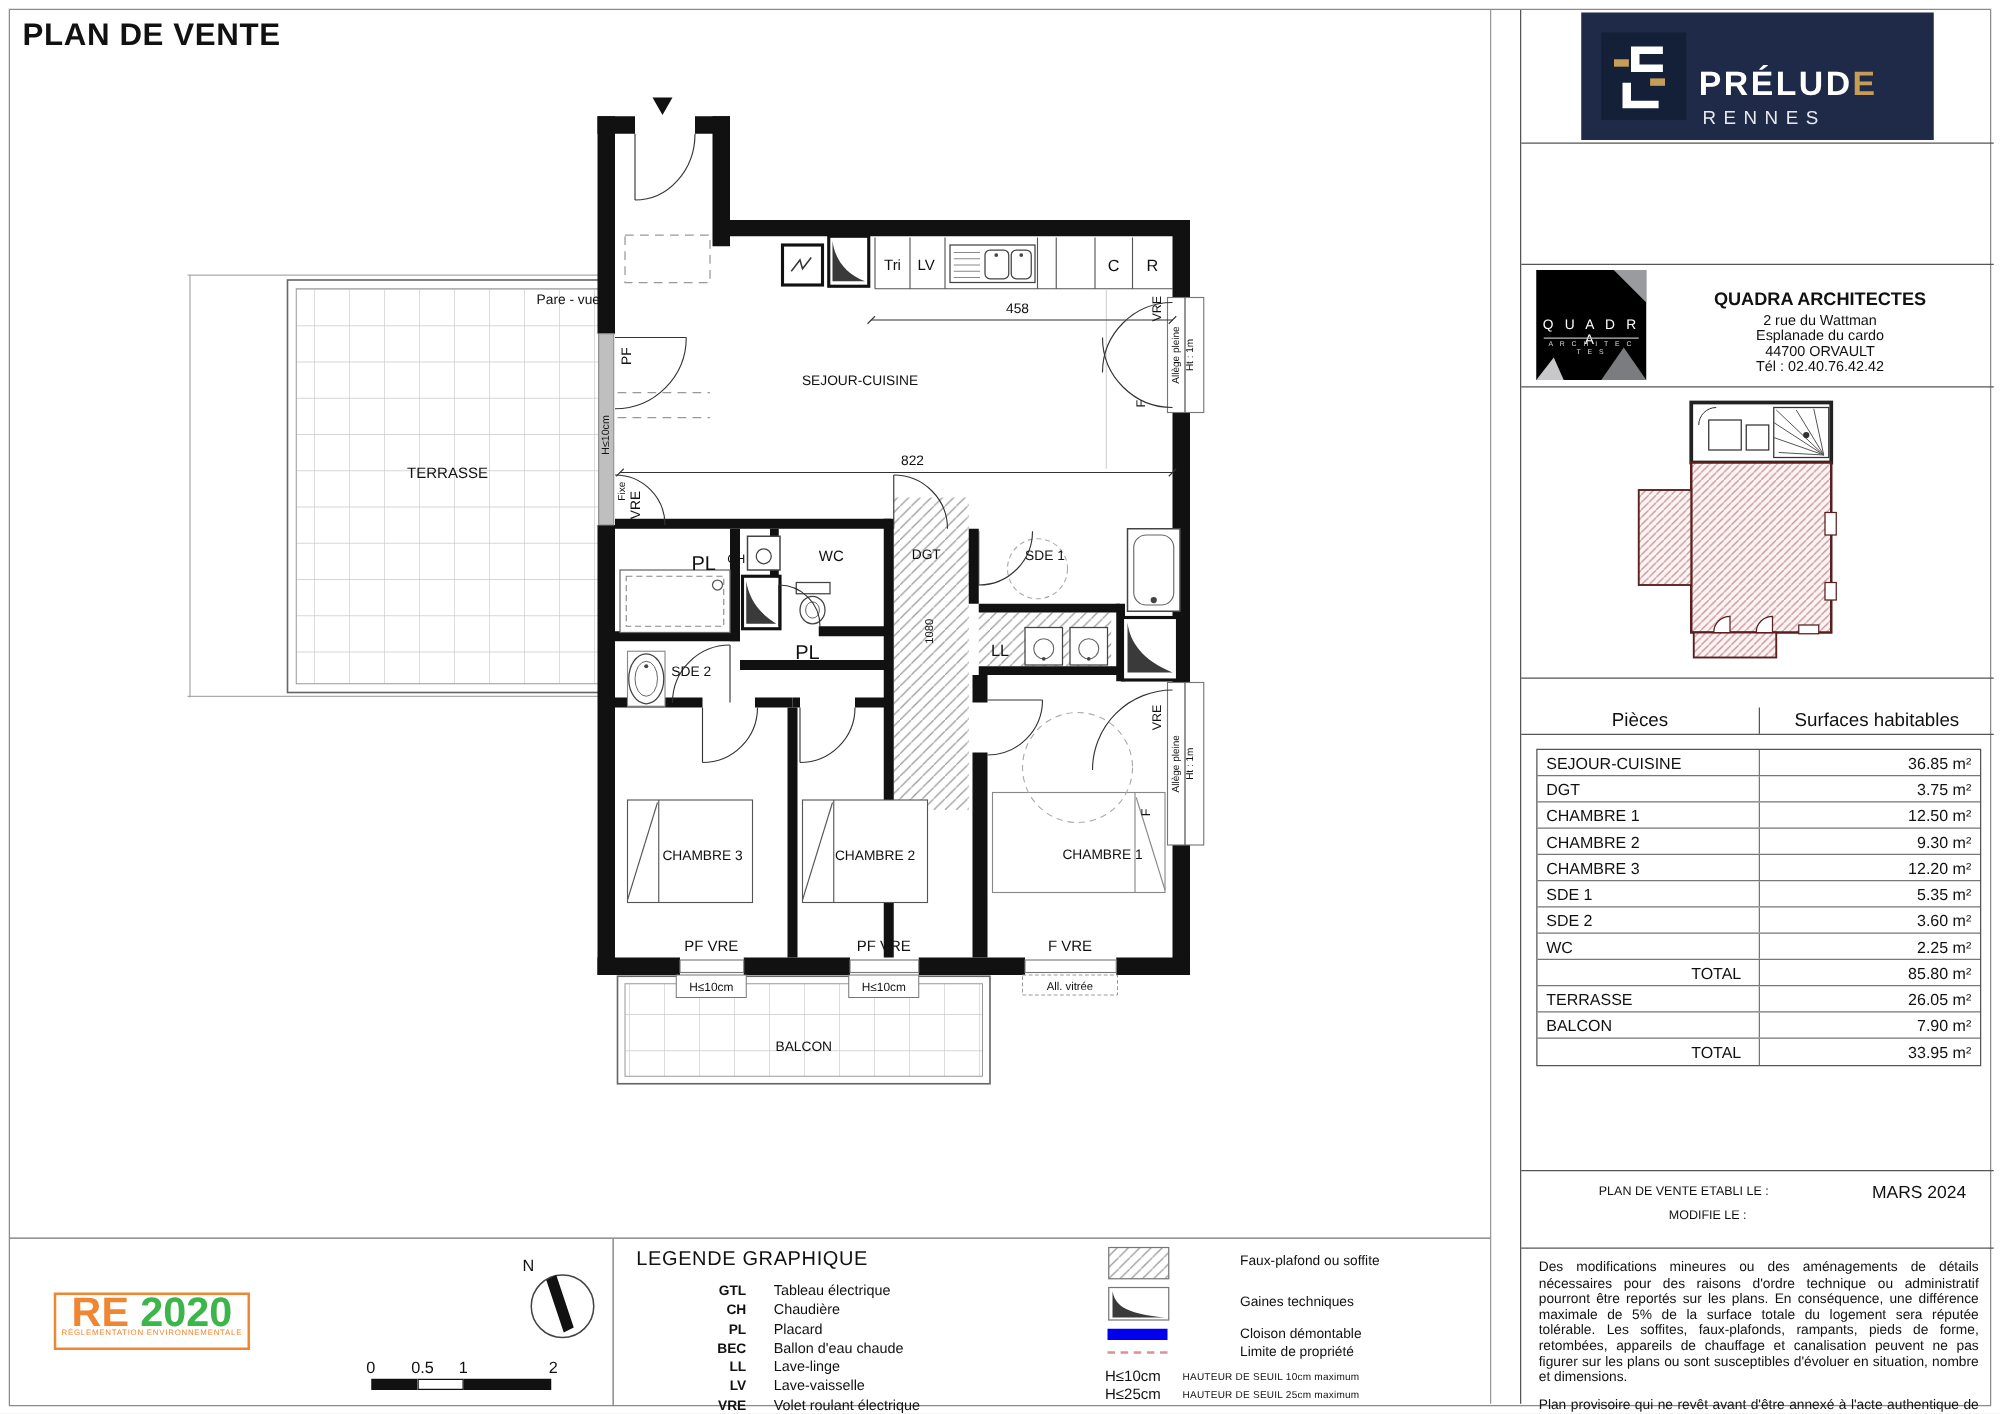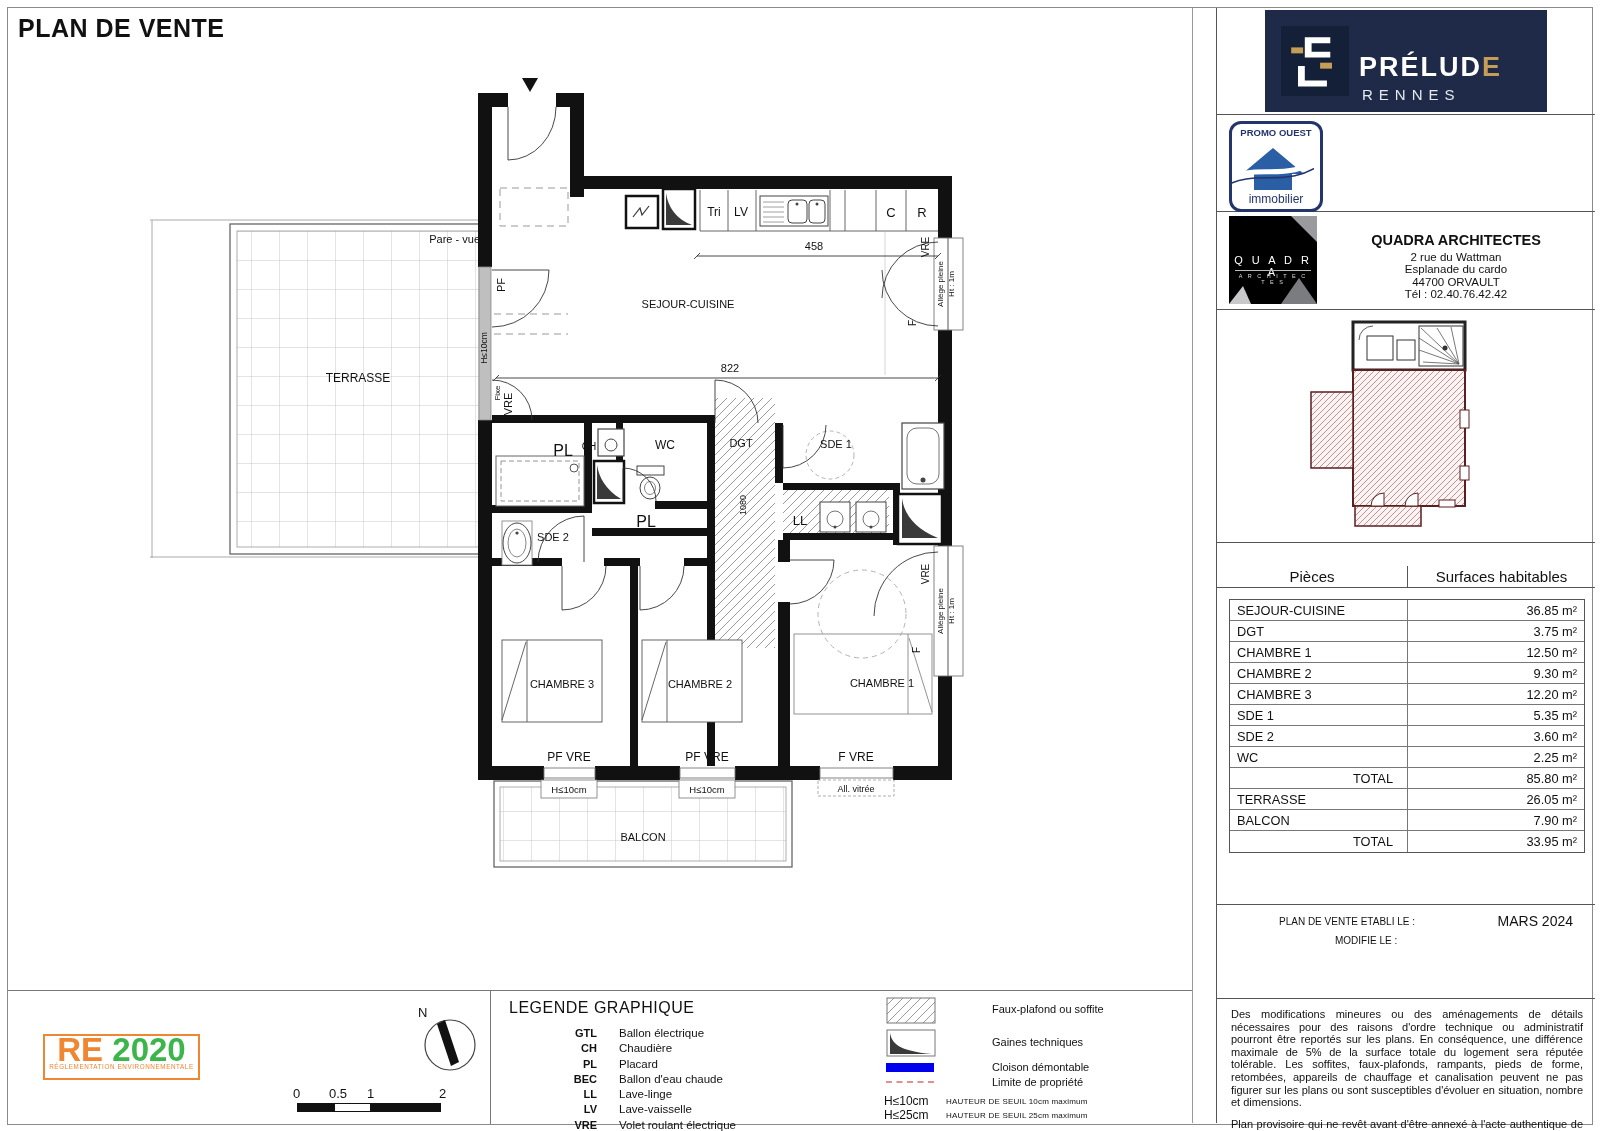--- a/index.html
+++ b/index.html
@@ -38,21 +38,21 @@
   .uc1{width:126px;}.uc2{width:130px;}.uc3{flex:1;border-right:none;}
   .s-phead{top:558px;height:21px;border-bottom:1px solid #555;display:flex;}
   .ph-cell{display:flex;align-items:center;justify-content:center;font-size:15px;height:100%;box-sizing:border-box;}
   .ph1{width:191px;border-right:1px solid #555;}.ph2{flex:1;}
   .s-table{top:591px;left:12px;width:354px;border:1.2px solid #555;}
   .tr{display:flex;height:21px;border-bottom:1px solid #777;box-sizing:border-box;}
   .tr:last-child{border-bottom:none;}
   .td-l{width:178px;border-right:1px solid #777;font-size:12.8px;display:flex;align-items:center;padding-left:7px;box-sizing:border-box;}
   .td-v{flex:1;font-size:12.8px;display:flex;align-items:center;justify-content:flex-end;padding-right:7px;}
   .row-total .td-l{justify-content:flex-end;padding-right:14px;}
-  .s-dates{top:896px;height:44px;border-top:1.5px solid #555;}
+  .s-dates{top:928px;height:44px;border-top:1.5px solid #555;}
   .est-label{position:absolute;left:62px;top:11px;font-size:10px;}
   .est-value{position:absolute;right:22px;top:8px;font-size:14px;}
   .mod-label{position:absolute;left:118px;top:30px;font-size:10px;}
   .s-legal{top:990px;height:125px;border-top:1.5px solid #555;padding:9px 12px 0 14px;box-sizing:border-box;font-size:11px;line-height:12.6px;text-align:justify;}
   .s-legal p{margin:0 0 9px 0;}
   
   .legend-band{position:absolute;left:8px;top:990px;width:1184px;height:133px;border-top:1px solid #777;}
   .re2020{position:absolute;left:35px;top:43px;width:153px;height:42px;border:2px solid #ef8632;text-align:center;}
   .re-line{font-size:33px;font-weight:bold;line-height:28px;letter-spacing:0;}
   .re-or{color:#ef8632;}.re-gr{color:#3cb54a;}
@@ -369,21 +369,21 @@
       <div class="sc-bar">
         <div class="sc-b" style="width:37px"></div>
         <div class="sc-w" style="width:37px"></div>
         <div class="sc-b" style="width:70px"></div>
       </div>
     </div>
 
     <div class="legend-right">
       <div class="lg-title">LEGENDE GRAPHIQUE</div>
       <div class="lg-list">
-        <div class="lg-row"><span class="lg-ab">GTL</span><span class="lg-df">Ballon électrique</span></div>
+        <div class="lg-row"><span class="lg-ab">GTL</span><span class="lg-df">Tableau électrique</span></div>
         <div class="lg-row"><span class="lg-ab">CH</span><span class="lg-df">Chaudière</span></div>
         <div class="lg-row"><span class="lg-ab">PL</span><span class="lg-df">Placard</span></div>
         <div class="lg-row"><span class="lg-ab">BEC</span><span class="lg-df">Ballon d'eau chaude</span></div>
         <div class="lg-row"><span class="lg-ab">LL</span><span class="lg-df">Lave-linge</span></div>
         <div class="lg-row"><span class="lg-ab">LV</span><span class="lg-df">Lave-vaisselle</span></div>
         <div class="lg-row"><span class="lg-ab">VRE</span><span class="lg-df">Volet roulant électrique</span></div>
       </div>
 
       <svg class="lg-sw" style="left:395px;top:6px" width="50" height="27">
         <rect x="1" y="1" width="48" height="25" fill="url(#hatch)" stroke="#777"></rect>
@@ -421,29 +421,20 @@
             <rect x="23" y="21" width="7" height="3.5" fill="#c59d56"></rect>
             <path d="M10,23 v12 h17 v-3.5 h-13 v-8.5 z" fill="#fff"></path>
           </svg>
         </div>
         <div class="brand-name"><span>PRÉLUD</span><span class="brand-accent">E</span></div>
         <div class="brand-city">RENNES</div>
       </div>
     </div>
 
     <div class="sb-sec s-dev">
-      <div class="dev-logo">
-        <div class="dev-logo-top">PROMO OUEST</div>
-        <svg width="82" height="52" style="position:absolute;left:0;top:16px">
-          <polygon points="10,34 41,8 72,34 60,34 60,50 22,50 22,34" fill="#2b5fa5"></polygon>
-          <path d="M-6,40 C 24,22 56,44 92,16" stroke="#fff" stroke-width="5" fill="none"></path>
-          <path d="M-6,46 C 24,28 56,50 92,22" stroke="#23356b" stroke-width="1.5" fill="none"></path>
-        </svg>
-        <div class="dev-logo-bottom">immobilier</div>
-      </div>
     </div>
 
     <div class="sb-sec s-arch">
       <div class="arch-logo">
         <svg width="88" height="88" style="position:absolute;left:0;top:0">
           <polygon points="62,0 88,0 88,26" fill="#9a9b9e"></polygon>
           <polygon points="52,88 70,62 88,88" fill="#7b7c80"></polygon>
           <polygon points="0,88 14,70 22,88" fill="#c8c8ca"></polygon>
         </svg>
         <div class="arch-l1">Q U A D R A</div>

